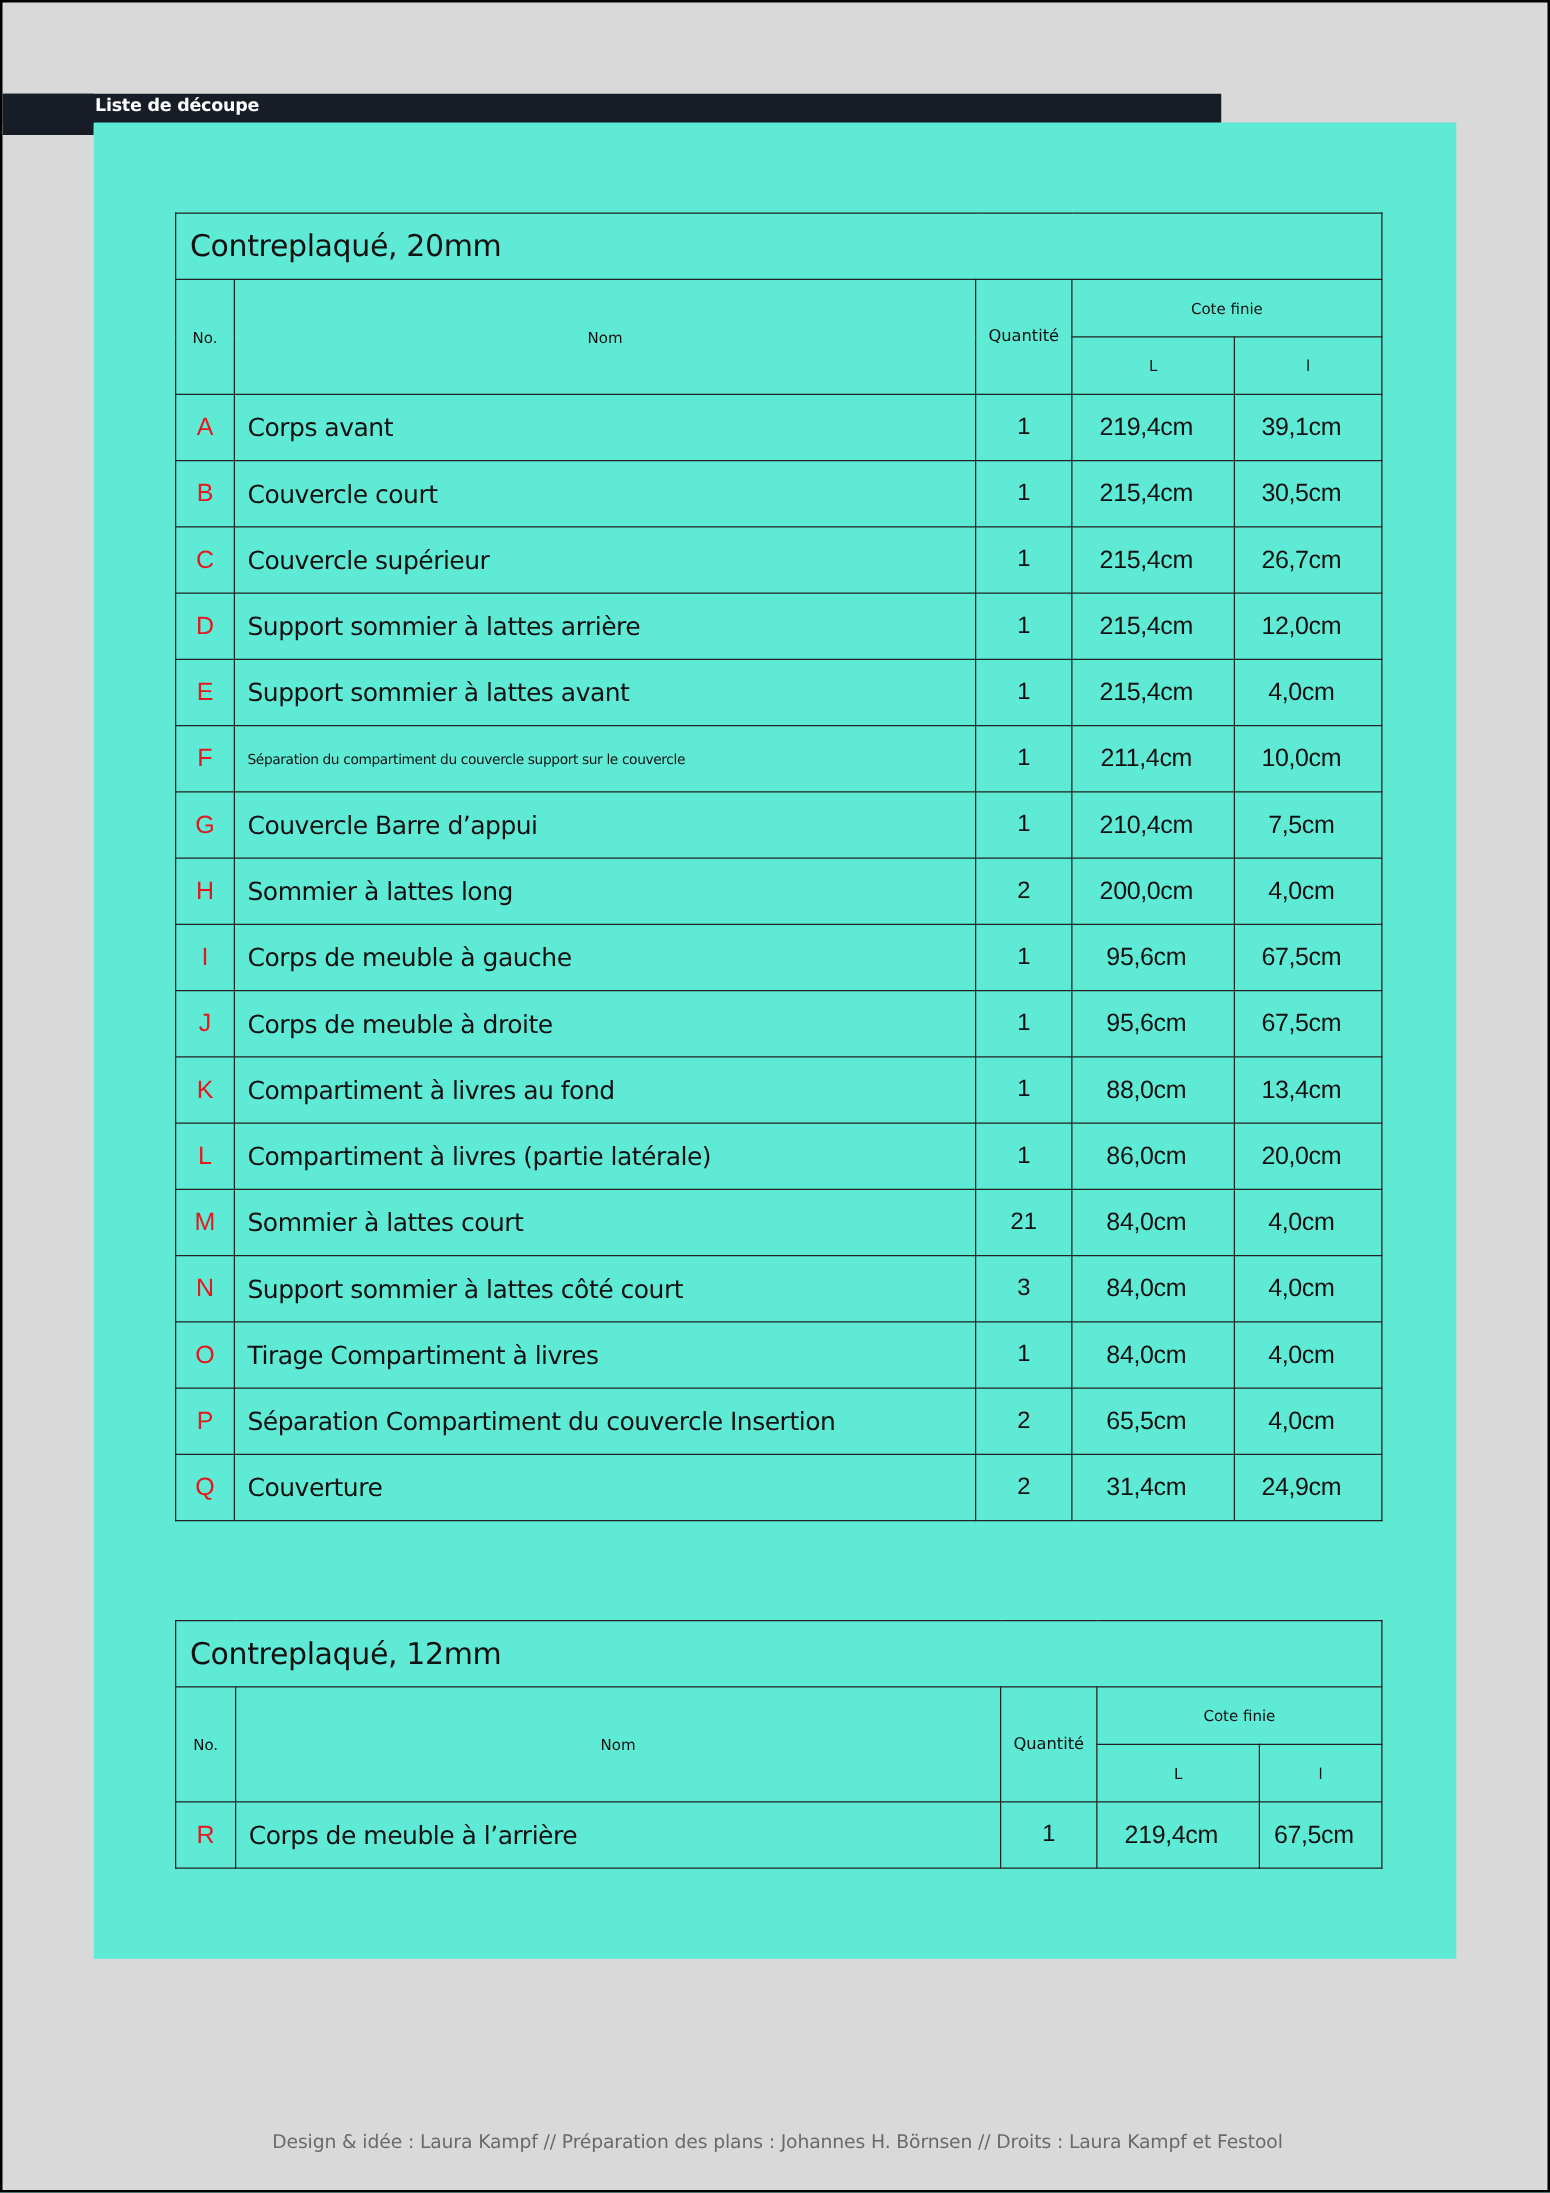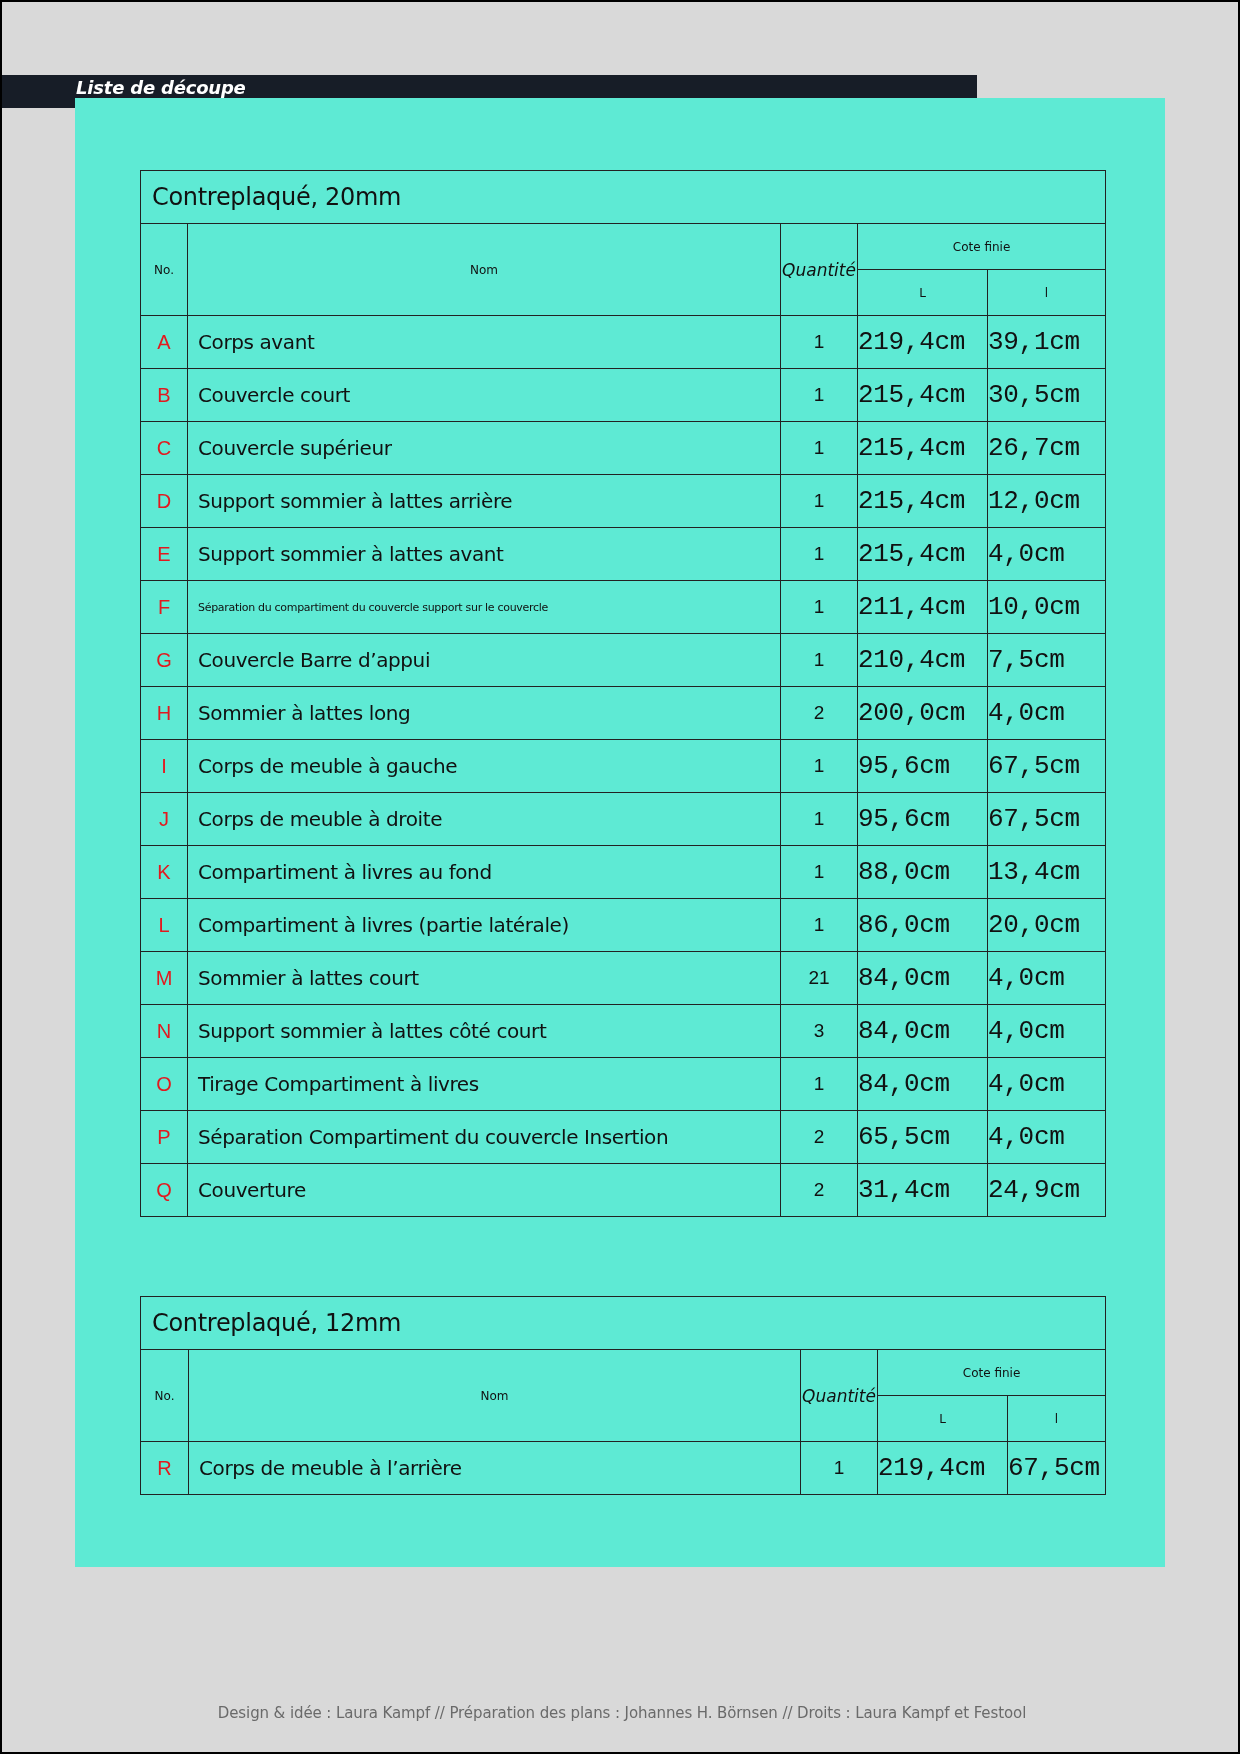--- a/index.html
+++ b/index.html
@@ -11,50 +11,49 @@
   .header-bar {
     position: absolute; left: 0; top: 73px; width: 975px; height: 24px;
     background: #171d27;
   }
   .header-bar-left {
     position: absolute; left: 0; top: 73px; width: 73px; height: 33px;
     background: #171d27;
   }
   .header-title {
     position: absolute; left: 74px; top: 75px; color: #fff;
-    font-family: "DejaVu Sans", sans-serif; font-weight: bold; font-size: 18px;
+    font-family: "DejaVu Sans", sans-serif; font-weight: bold; font-size: 14px;
     letter-spacing: -0.2px;
-    font-style: italic;
   }
   .page {
     position: absolute; left: 73px; top: 96px; width: 1090px; height: 1469px;
     background: #5eead4;
   }
   table.cut {
     position: absolute; left: 65px; border-collapse: collapse;
     table-layout: fixed; width: 965px; color: #111;
   }
   table.cut td { border: 1.5px solid #222; padding: 0; }
   .t1 { top: 72px; }
   .t2 { top: 1163px; margin-top: 35px; }
   .title-cell {
     height: 52px; font-size: 24px; padding-left: 11px !important;
     font-family: "DejaVu Sans", sans-serif; font-weight: normal; letter-spacing: -0.3px;
   }
   .hdr { text-align: center; font-family: "DejaVu Sans", sans-serif; font-size: 12px; }
-  .hdr.small { font-size: 17px; font-style: italic; }
+  .hdr.small { font-size: 13px; }
   .hdr-half { height: 45px; }
   .no { color: #e3191f; text-align: center; font-size: 20px; font-family: "Liberation Sans", sans-serif; }
   .name {
     font-family: "DejaVu Sans", sans-serif; font-size: 20px; padding-left: 10px !important;
     letter-spacing: -0.4px; white-space: nowrap; overflow: hidden;
   }
   .name.small { font-size: 11px; letter-spacing: -0.3px; }
   .qty { text-align: center; font-size: 19px; }
-  .dim { text-align: left; font-size: 26px; padding-right: 11px !important; letter-spacing: -0.3px; font-family: Liberation Mono, monospace; }
+  .dim { text-align: center; font-size: 20px; padding-right: 11px !important; letter-spacing: -0.3px; }
   tr.row td { height: 52px; }
   tr.faint-top td.name { border-top-color: #c8c8c8; }
   .footer {
     position: absolute; left: 0; width: 1240px; top: 1702px; text-align: center;
     color: #6a6a6a; font-size: 15px; font-family: "DejaVu Sans", sans-serif; letter-spacing: -0.1px;
   }
 </style>
 </head>
 <body>
 

